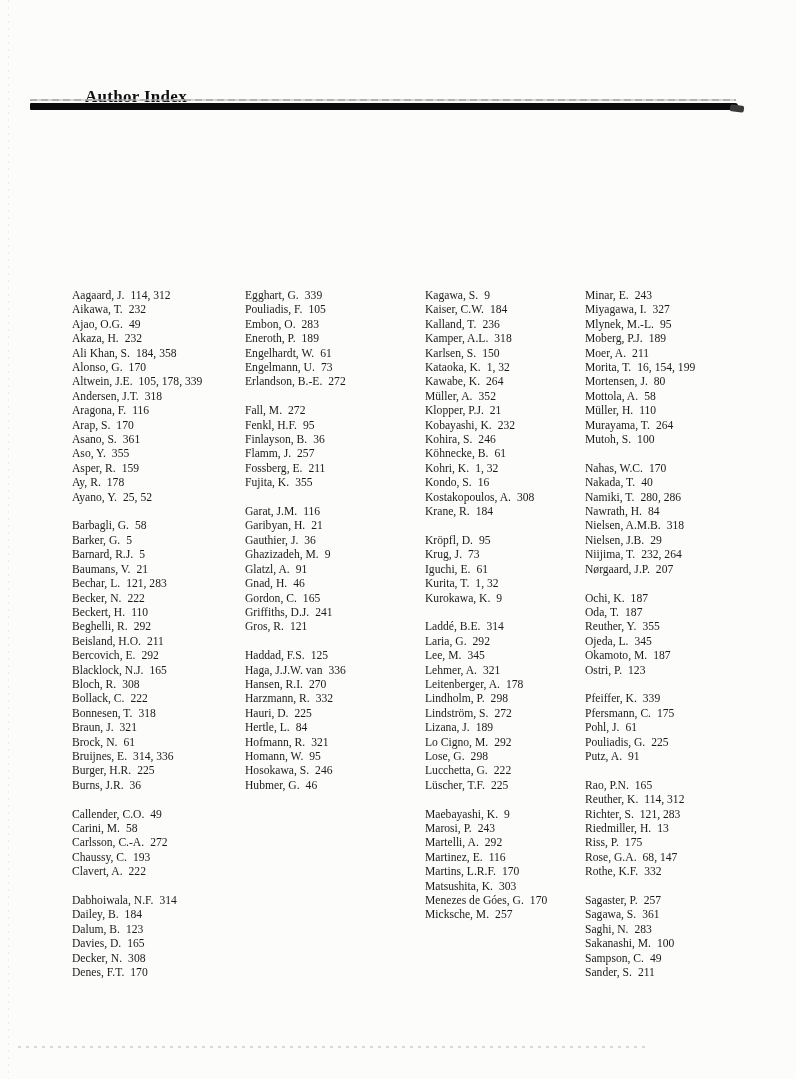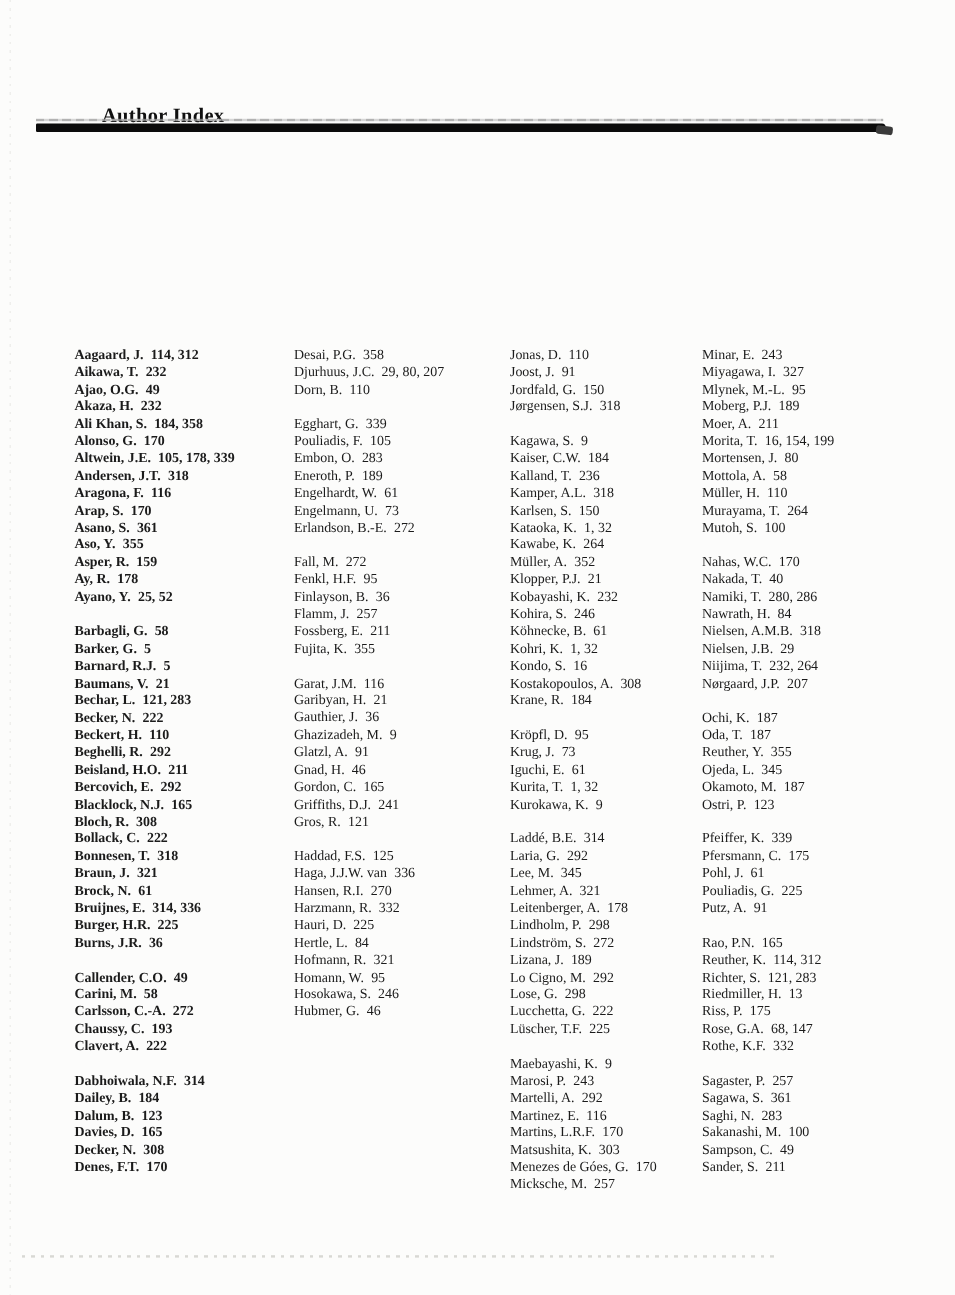--- a/index.html
+++ b/index.html
@@ -31,21 +31,21 @@
     background:repeating-linear-gradient(#e4e4e0 0 2px,transparent 2px 7px);
     opacity:.7;
   }
   .scan-dots-bottom{
     position:absolute;left:18px;top:1046px;width:630px;height:2px;
     background:repeating-linear-gradient(90deg,#cfcfca 0 3px,transparent 3px 8px);
     opacity:.8;
   }
   #columns{position:absolute;left:62px;top:289px;width:720px;}
   .col{position:absolute;top:0;width:182px;}
-  .col:nth-child(1){left:0;font-weight:bold;}
+  .col:nth-child(1){left:10px;}
   .col:nth-child(2){left:183px;}
   .col:nth-child(3){left:363px;}
   .col:nth-child(4){left:523px;}
   .group{margin-bottom:14.4px;}
   .entry{
     font-size:11.6px;line-height:14.4px;white-space:nowrap;
     color:#1b1b1b;
   }
   .pg{margin-left:6px;}
 </style>
@@ -109,25 +109,20 @@
         <div class="entry"><span class="nm">Dabhoiwala, N.F.</span><span class="pg">314</span></div>
         <div class="entry"><span class="nm">Dailey, B.</span><span class="pg">184</span></div>
         <div class="entry"><span class="nm">Dalum, B.</span><span class="pg">123</span></div>
         <div class="entry"><span class="nm">Davies, D.</span><span class="pg">165</span></div>
         <div class="entry"><span class="nm">Decker, N.</span><span class="pg">308</span></div>
         <div class="entry"><span class="nm">Denes, F.T.</span><span class="pg">170</span></div>
       </div>
     </div>
     <div class="col">
       <div class="group">
-        <div class="entry"><span class="nm">Desai, P.G.</span><span class="pg">358</span></div>
-        <div class="entry"><span class="nm">Djurhuus, J.C.</span><span class="pg">29, 80, 207</span></div>
-        <div class="entry"><span class="nm">Dorn, B.</span><span class="pg">110</span></div>
-      </div>
-      <div class="group">
         <div class="entry"><span class="nm">Egghart, G.</span><span class="pg">339</span></div>
         <div class="entry"><span class="nm">Pouliadis, F.</span><span class="pg">105</span></div>
         <div class="entry"><span class="nm">Embon, O.</span><span class="pg">283</span></div>
         <div class="entry"><span class="nm">Eneroth, P.</span><span class="pg">189</span></div>
         <div class="entry"><span class="nm">Engelhardt, W.</span><span class="pg">61</span></div>
         <div class="entry"><span class="nm">Engelmann, U.</span><span class="pg">73</span></div>
         <div class="entry"><span class="nm">Erlandson, B.-E.</span><span class="pg">272</span></div>
       </div>
       <div class="group">
         <div class="entry"><span class="nm">Fall, M.</span><span class="pg">272</span></div>
@@ -155,26 +150,20 @@
         <div class="entry"><span class="nm">Harzmann, R.</span><span class="pg">332</span></div>
         <div class="entry"><span class="nm">Hauri, D.</span><span class="pg">225</span></div>
         <div class="entry"><span class="nm">Hertle, L.</span><span class="pg">84</span></div>
         <div class="entry"><span class="nm">Hofmann, R.</span><span class="pg">321</span></div>
         <div class="entry"><span class="nm">Homann, W.</span><span class="pg">95</span></div>
         <div class="entry"><span class="nm">Hosokawa, S.</span><span class="pg">246</span></div>
         <div class="entry"><span class="nm">Hubmer, G.</span><span class="pg">46</span></div>
       </div>
     </div>
     <div class="col">
-      <div class="group">
-        <div class="entry"><span class="nm">Jonas, D.</span><span class="pg">110</span></div>
-        <div class="entry"><span class="nm">Joost, J.</span><span class="pg">91</span></div>
-        <div class="entry"><span class="nm">Jordfald, G.</span><span class="pg">150</span></div>
-        <div class="entry"><span class="nm">Jørgensen, S.J.</span><span class="pg">318</span></div>
-      </div>
       <div class="group">
         <div class="entry"><span class="nm">Kagawa, S.</span><span class="pg">9</span></div>
         <div class="entry"><span class="nm">Kaiser, C.W.</span><span class="pg">184</span></div>
         <div class="entry"><span class="nm">Kalland, T.</span><span class="pg">236</span></div>
         <div class="entry"><span class="nm">Kamper, A.L.</span><span class="pg">318</span></div>
         <div class="entry"><span class="nm">Karlsen, S.</span><span class="pg">150</span></div>
         <div class="entry"><span class="nm">Kataoka, K.</span><span class="pg">1, 32</span></div>
         <div class="entry"><span class="nm">Kawabe, K.</span><span class="pg">264</span></div>
         <div class="entry"><span class="nm">Müller, A.</span><span class="pg">352</span></div>
         <div class="entry"><span class="nm">Klopper, P.J.</span><span class="pg">21</span></div>

